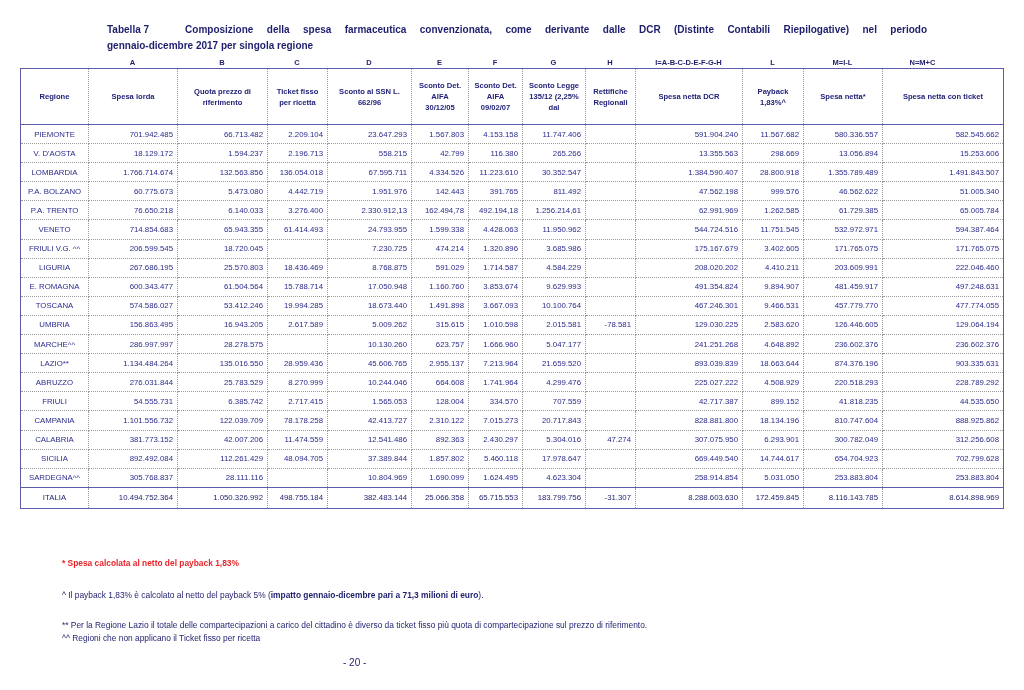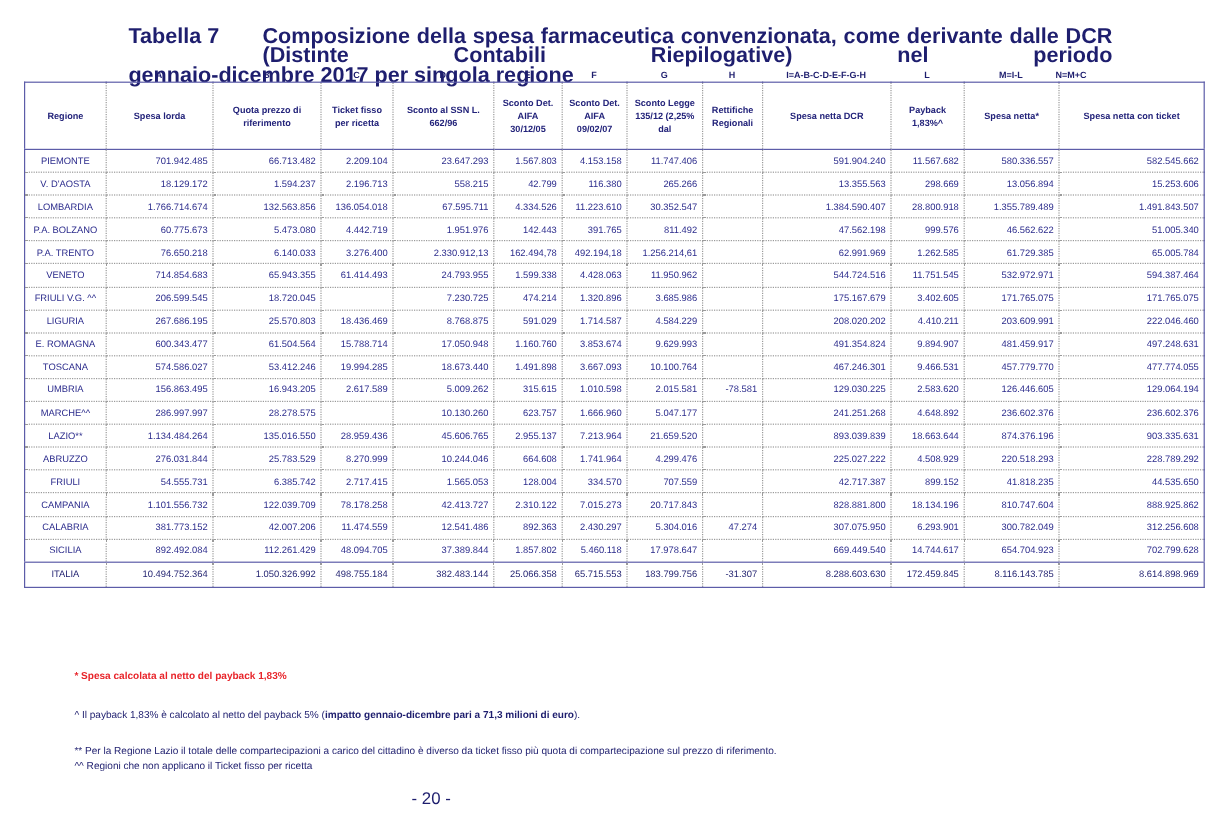--- a/index.html
+++ b/index.html
@@ -1,19 +1,19 @@
 <!DOCTYPE html>
 <html><head>
 <meta charset="utf-8">
 <style>
   html, body { margin:0; padding:0; background:#ffffff; }
   body { width:1024px; height:690px; position:relative; overflow:hidden;
          font-family:"Liberation Sans", sans-serif; color:#2b2b8c; }
   .title { position:absolute; left:107px; top:22px; width:820px;
-           font-size:18px; font-weight:bold; color:#1e1e6e; line-height:16px; }
+           font-size:10px; font-weight:bold; color:#1e1e6e; line-height:16px; }
   .title .t1 { display:flex; justify-content:space-between; }
   .title .lbl { margin-right:36px; }
   .title .rest { flex:1; text-align:justify; text-align-last:justify; }
   .letters { position:absolute; left:20px; top:58px; height:10px; }
   .letters span { position:absolute; top:0; font-size:7.5px; font-weight:bold;
                   color:#1e1e6e; text-align:center; }
   table.main { position:absolute; left:20px; top:68px; border-collapse:collapse;
                table-layout:fixed; font-size:7.8px; color:#2b2b8c; }
   table.main td, table.main th { border:1px dotted #9a9a9a; padding:0 4px;
                white-space:nowrap; overflow:hidden; }
@@ -23,21 +23,21 @@
                   border-bottom:1.5px solid #5c5ca8; }
   table.main td { height:18.1px; text-align:right; }
   table.main td.reg { text-align:center; }
   table.main tr.total td { font-weight:normal; border-top:1.5px solid #5c5ca8; height:20px; color:#1e1e6e; }
   .notes { position:absolute; left:62px; font-size:8.4px; color:#1e1e6e; }
   .n1 { top:558px; color:#e8242a; font-weight:bold; }
   .n2 { top:590px; }
   .n3 { top:620px; }
   .n4 { top:633px; }
   .n2 b { font-weight:bold; }
-  .pageno { position:absolute; left:343px; top:657px; font-size:14px; color:#1e1e6e; }
+  .pageno { position:absolute; left:343px; top:657px; font-size:10px; color:#1e1e6e; }
 </style>
 </head>
 <body>
 
 <div class="title">
   <div class="t1">
     <span class="lbl">Tabella 7</span>
     <span class="rest">Composizione della spesa farmaceutica convenzionata, come derivante dalle DCR (Distinte Contabili Riepilogative) nel periodo</span>
   </div>
   <div>gennaio-dicembre 2017 per singola regione</div>
@@ -49,21 +49,21 @@
     <span style="left: 157px; width: 90px;">B</span>
     <span style="left: 247px; width: 60px;">C</span>
     <span style="left: 307px; width: 84px;">D</span>
     <span style="left: 391px; width: 57px;">E</span>
     <span style="left: 448px; width: 54px;">F</span>
     <span style="left: 502px; width: 63px;">G</span>
     <span style="left: 565px; width: 50px;">H</span>
     <span style="left: 615px; width: 107px;">I=A-B-C-D-E-F-G-H</span>
     <span style="left: 722px; width: 61px;">L</span>
     <span style="left: 783px; width: 79px;">M=I-L</span>
-    <span style="left: 812px; width: 121px;">N=M+C</span>
+    <span style="left: 842px; width: 121px;">N=M+C</span>
   </div>
 
 <table class="main" id="main-table">
   <colgroup id="cols">
       <col style="width: 68px;">
       <col style="width: 89px;">
       <col style="width: 90px;">
       <col style="width: 60px;">
       <col style="width: 84px;">
       <col style="width: 57px;">
@@ -356,20 +356,35 @@
         <td>37.389.844</td>
         <td>1.857.802</td>
         <td>5.460.118</td>
         <td>17.978.647</td>
         <td></td>
         <td>669.449.540</td>
         <td>14.744.617</td>
         <td>654.704.923</td>
         <td>702.799.628</td>
       </tr>
+      <tr>
+        <td class="reg">SARDEGNA^^</td>
+        <td>305.768.837</td>
+        <td>28.111.116</td>
+        <td></td>
+        <td>10.804.969</td>
+        <td>1.690.099</td>
+        <td>1.624.495</td>
+        <td>4.623.304</td>
+        <td></td>
+        <td>258.914.854</td>
+        <td>5.031.050</td>
+        <td>253.883.804</td>
+        <td>253.883.804</td>
+      </tr>
       <tr class="total">
         <td class="reg">ITALIA</td>
         <td>10.494.752.364</td>
         <td>1.050.326.992</td>
         <td>498.755.184</td>
         <td>382.483.144</td>
         <td>25.066.358</td>
         <td>65.715.553</td>
         <td>183.799.756</td>
         <td>-31.307</td>

